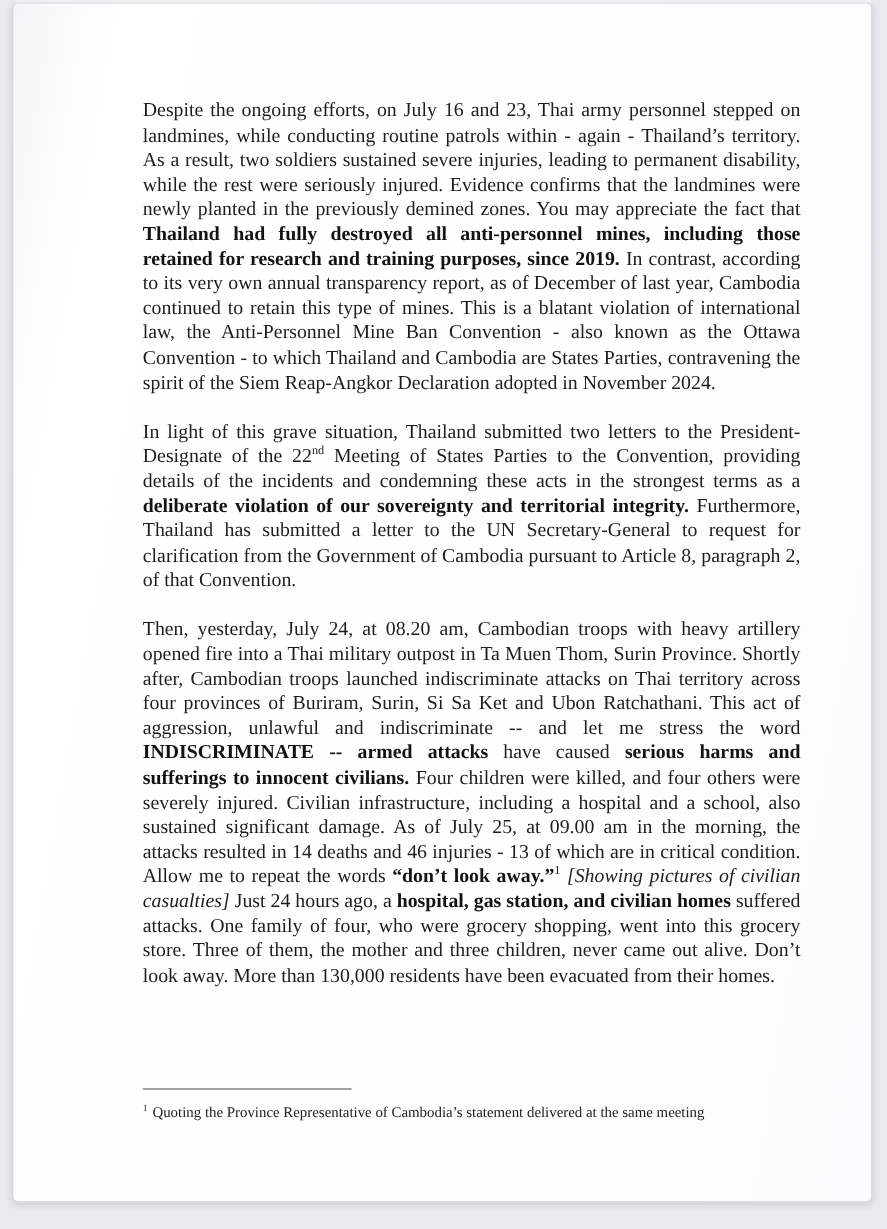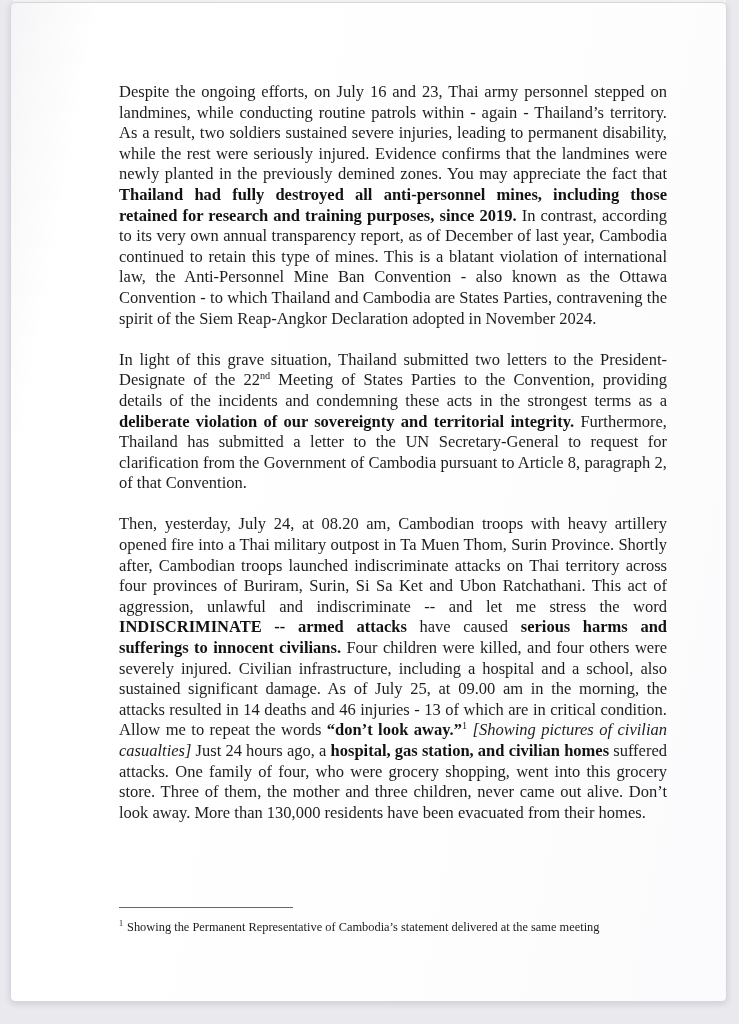--- a/index.html
+++ b/index.html
@@ -64,16 +64,16 @@
 <div class="page">
   <div class="content" id="paragraphs">
       <p><span>Despite the ongoing efforts, on July 16 and 23, Thai army personnel stepped on landmines, while conducting routine patrols within - again - Thailand’s territory. As a result, two soldiers sustained severe injuries, leading to permanent disability, while the rest were seriously injured. Evidence confirms that the landmines were newly planted in the previously demined zones. You may appreciate the fact that </span><span class="seg-b">Thailand had fully destroyed all anti-personnel mines, including those retained for research and training purposes, since 2019.</span><span> In contrast, according to its very own annual transparency report, as of December of last year, Cambodia continued to retain this type of mines. This is a blatant violation of international law, the Anti-Personnel Mine Ban Convention - also known as the Ottawa Convention - to which Thailand and Cambodia are States Parties, contravening the spirit of the Siem Reap-Angkor Declaration adopted in November 2024.</span></p>
       <p><span>In light of this grave situation, Thailand submitted two letters to the President-Designate of the 22</span><sup class="seg-sup">nd</sup><span> Meeting of States Parties to the Convention, providing details of the incidents and condemning these acts in the strongest terms as a </span><span class="seg-b">deliberate violation of our sovereignty and territorial integrity.</span><span> Furthermore, Thailand has submitted a letter to the UN Secretary-General to request for clarification from the Government of Cambodia pursuant to Article 8, paragraph 2, of that Convention.</span></p>
       <p><span>Then, yesterday, July 24, at 08.20 am, Cambodian troops with heavy artillery opened fire into a Thai military outpost in Ta Muen Thom, Surin Province. Shortly after, Cambodian troops launched indiscriminate attacks on Thai territory across four provinces of Buriram, Surin, Si Sa Ket and Ubon Ratchathani. This act of aggression, unlawful and indiscriminate -- and let me stress the word </span><span class="seg-b">INDISCRIMINATE -- armed attacks</span><span> have caused </span><span class="seg-b">serious harms and sufferings to innocent civilians.</span><span> Four children were killed, and four others were severely injured. Civilian infrastructure, including a hospital and a school, also sustained significant damage. As of July 25, at 09.00 am in the morning, the attacks resulted in 14 deaths and 46 injuries - 13 of which are in critical condition. Allow me to repeat the words </span><span class="seg-b">“don’t look away.”</span><sup class="seg-sup">1</sup><span> </span><span class="seg-i">[Showing pictures of civilian casualties]</span><span> Just 24 hours ago, a </span><span class="seg-b">hospital, gas station, and civilian homes</span><span> suffered attacks. One family of four, who were grocery shopping, went into this grocery store. Three of them, the mother and three children, never came out alive. Don’t look away. More than 130,000 residents have been evacuated from their homes.</span></p>
     </div>
 
   <div class="footnote-area">
     <div class="footnote-rule"></div>
     <div class="footnote">
-      <sup>1</sup><span>Showing the Permanent Representative of Cambodia’s statement delivered at the same meeting</span>
+      <sup>1</sup><span>Quoting the Province Representative of Cambodia’s statement delivered at the same meeting</span>
     </div>
   </div>
 </div>
 
 </body></html>

